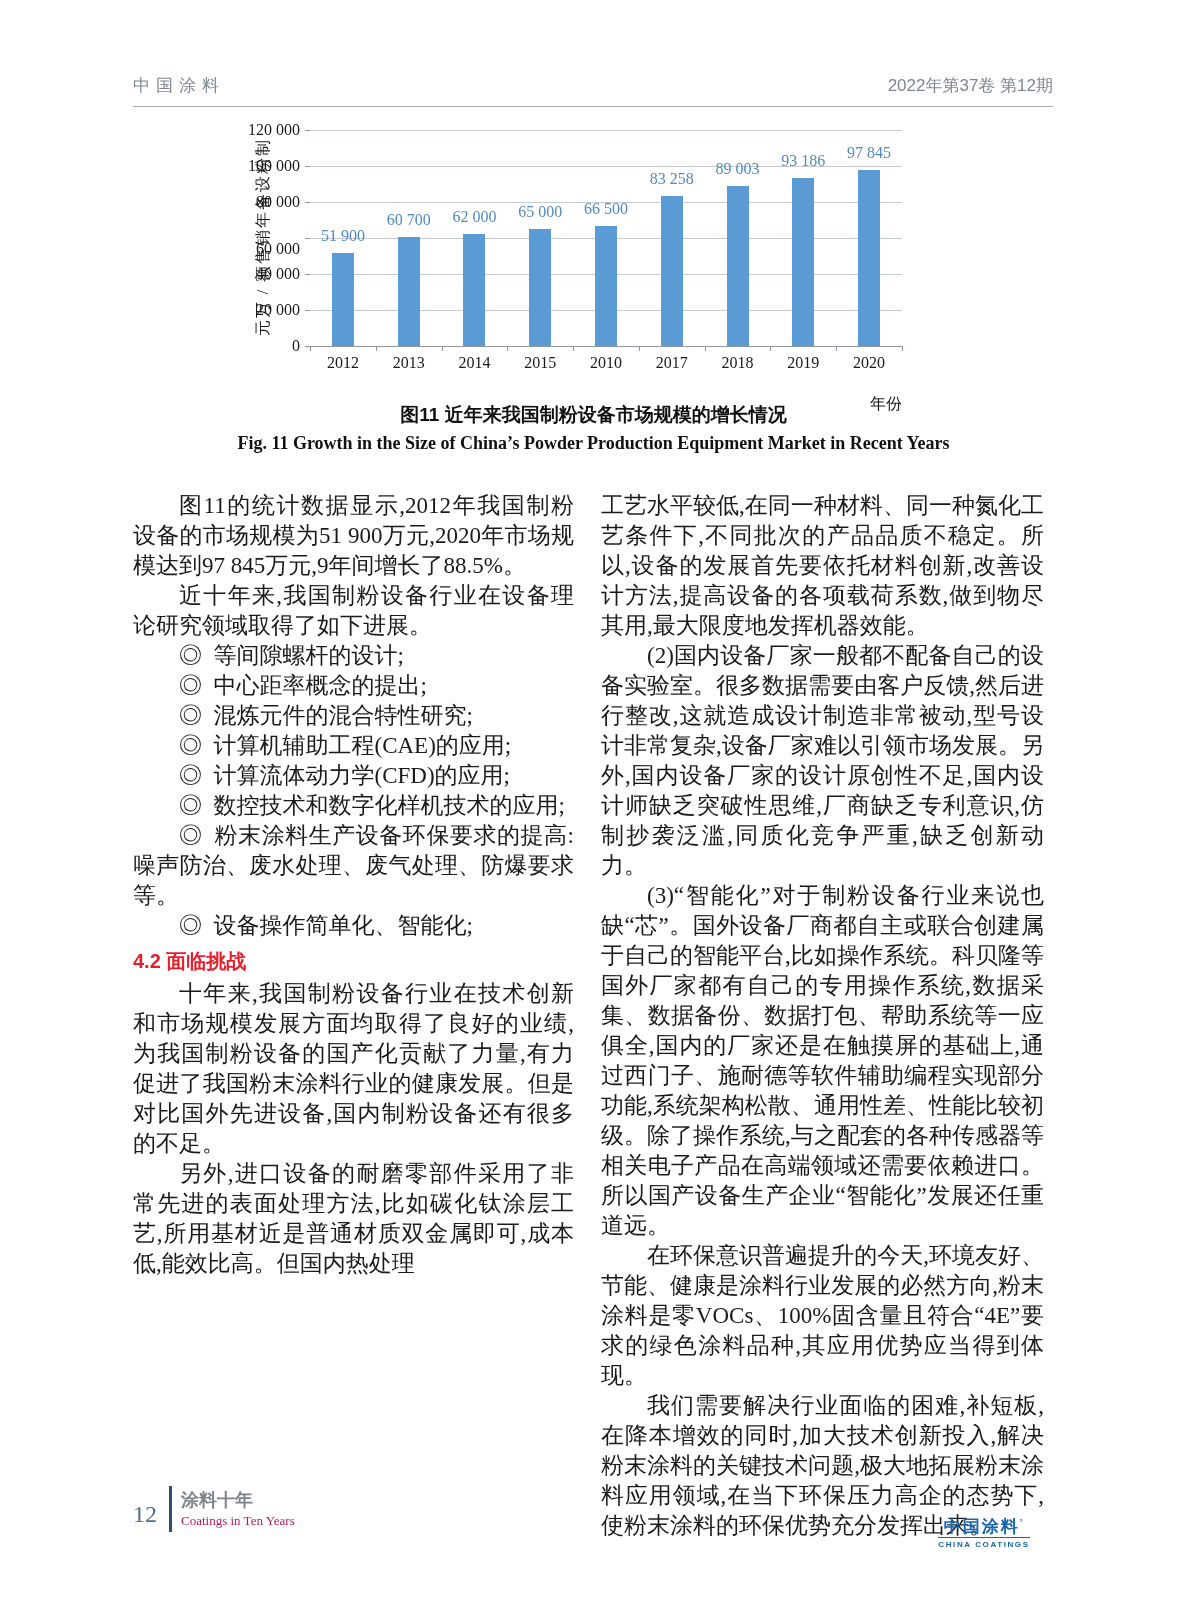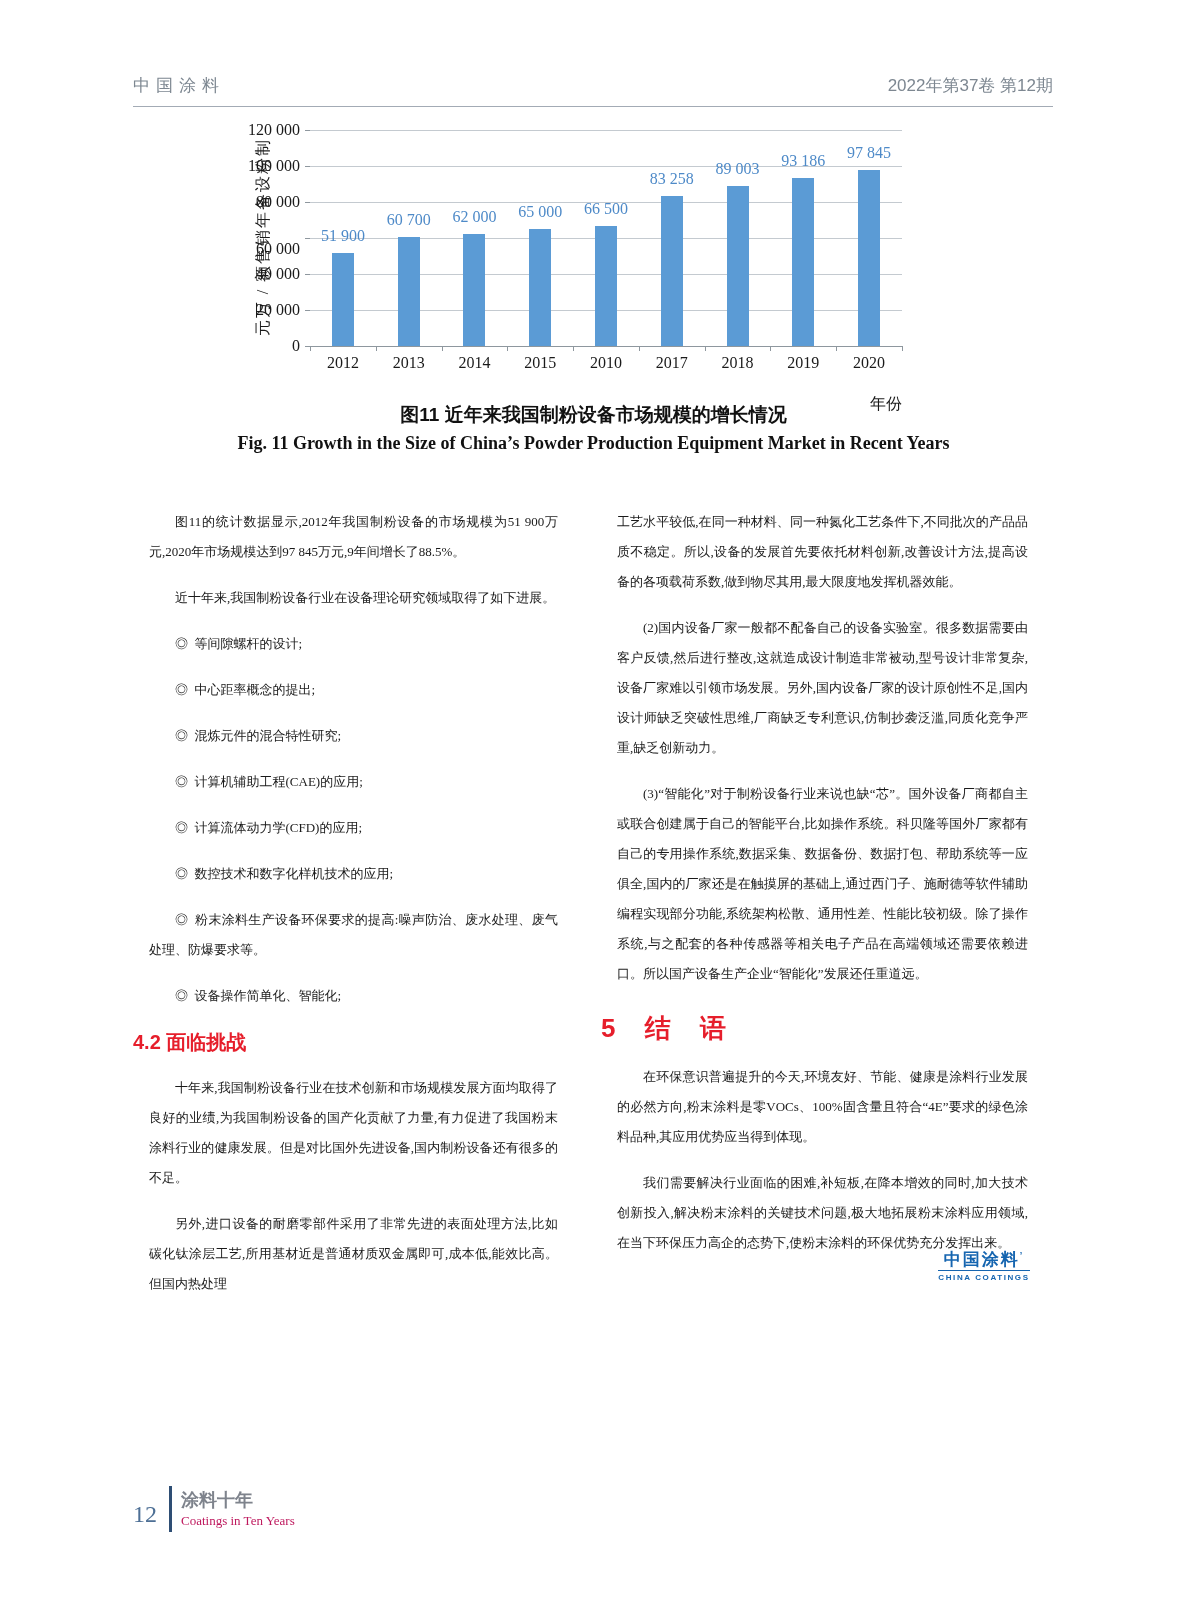--- a/index.html
+++ b/index.html
@@ -31,21 +31,21 @@
 
   
   .captions{position:absolute;left:90px;right:90px;top:402px;text-align:center;}
   .caption-cn{font-family:"Liberation Sans",sans-serif;font-weight:700;font-size:19px;color:#111;margin:0;}
   .caption-en{font-family:"Liberation Serif",serif;font-weight:700;font-size:18px;color:#111;margin:5px 0 0;}
 
   
   .col{position:absolute;top:491px;}
   .col-left{left:133px;width:441px;}
   .col-right{left:601px;width:443px;}
-  .body-p{margin:16px;text-indent:2em;text-align:justify;font-size:13px;line-height:30px;color:#1a1a1a;}
+  .body-p{margin:0;text-indent:2em;text-align:justify;font-size:23px;line-height:30px;color:#1a1a1a;}
   .body-p.no-indent{text-indent:0;}
   .heading-sec{font-family:"Liberation Sans",sans-serif;font-weight:700;color:#e61e2b;
                font-size:20px;line-height:30px;margin:5px 0 3px;}
   .heading-major{font-family:"Liberation Sans",sans-serif;font-weight:700;color:#e61e2b;
                  font-size:26px;letter-spacing:7px;word-spacing:8px;margin:22px 0 14px;}
 
   
   .logo{display:flex;flex-direction:column;align-items:center;width:112px;margin:-28px 4px 0 auto;
         font-family:"Liberation Sans",sans-serif;color:#1565b0;}
   .logo .cn{font-weight:700;font-size:17px;letter-spacing:2px;line-height:18px;}
@@ -165,21 +165,20 @@
       <p class="body-p">◎ 设备操作简单化、智能化;</p>
       <div class="heading-sec">4.2  面临挑战</div>
       <p class="body-p">十年来,我国制粉设备行业在技术创新和市场规模发展方面均取得了良好的业绩,为我国制粉设备的国产化贡献了力量,有力促进了我国粉末涂料行业的健康发展。但是对比国外先进设备,国内制粉设备还有很多的不足。</p>
       <p class="body-p">另外,进口设备的耐磨零部件采用了非常先进的表面处理方法,比如碳化钛涂层工艺,所用基材近是普通材质双金属即可,成本低,能效比高。但国内热处理</p>
     </div>
 
   <div class="col col-right">
       <p class="body-p no-indent">工艺水平较低,在同一种材料、同一种氮化工艺条件下,不同批次的产品品质不稳定。所以,设备的发展首先要依托材料创新,改善设计方法,提高设备的各项载荷系数,做到物尽其用,最大限度地发挥机器效能。</p>
       <p class="body-p">(2)国内设备厂家一般都不配备自己的设备实验室。很多数据需要由客户反馈,然后进行整改,这就造成设计制造非常被动,型号设计非常复杂,设备厂家难以引领市场发展。另外,国内设备厂家的设计原创性不足,国内设计师缺乏突破性思维,厂商缺乏专利意识,仿制抄袭泛滥,同质化竞争严重,缺乏创新动力。</p>
       <p class="body-p">(3)“智能化”对于制粉设备行业来说也缺“芯”。国外设备厂商都自主或联合创建属于自己的智能平台,比如操作系统。科贝隆等国外厂家都有自己的专用操作系统,数据采集、数据备份、数据打包、帮助系统等一应俱全,国内的厂家还是在触摸屏的基础上,通过西门子、施耐德等软件辅助编程实现部分功能,系统架构松散、通用性差、性能比较初级。除了操作系统,与之配套的各种传感器等相关电子产品在高端领域还需要依赖进口。所以国产设备生产企业“智能化”发展还任重道远。</p>
-      <div class="heading-major">5  结  语</div>
       <p class="body-p">在环保意识普遍提升的今天,环境友好、节能、健康是涂料行业发展的必然方向,粉末涂料是零VOCs、100%固含量且符合“4E”要求的绿色涂料品种,其应用优势应当得到体现。</p>
       <p class="body-p">我们需要解决行业面临的困难,补短板,在降本增效的同时,加大技术创新投入,解决粉末涂料的关键技术问题,极大地拓展粉末涂料应用领域,在当下环保压力高企的态势下,使粉末涂料的环保优势充分发挥出来。</p>
     <div class="logo" id="brand-logo">
       <span class="cn"><span>中国涂料</span><sup>’</sup></span>
       <span class="en">CHINA COATINGS</span>
     </div>
   </div>
 
   <div class="footer">
     <span class="pagenum">12</span>

